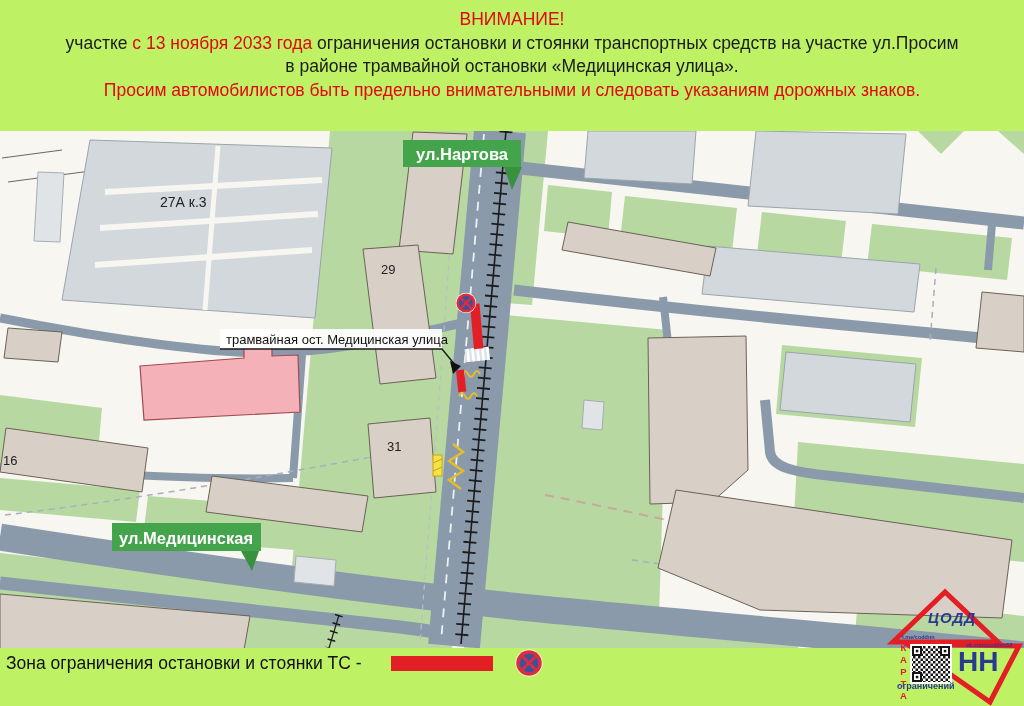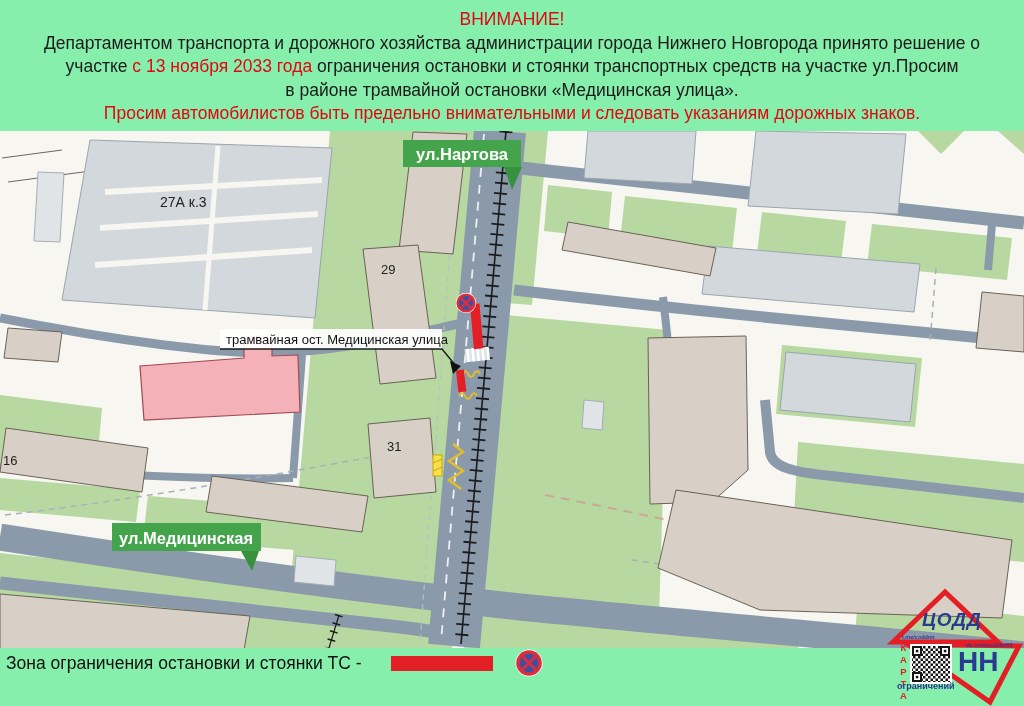--- a/index.html
+++ b/index.html
@@ -1,16 +1,16 @@
 <!DOCTYPE html>
 <html><head>
 <meta charset="utf-8">
 <style>
   html,body{margin:0;padding:0;background:#fff;}
-  .page{position:relative;width:1024px;height:706px;background:#86efac;overflow:hidden;
+  .page{position:relative;width:1024px;height:706px;background:#bef264;overflow:hidden;
         font-family:"Liberation Sans",sans-serif;}
   
   .header{position:absolute;top:0;left:0;width:1024px;padding-top:8px;text-align:center;
           font-size:17.5px;line-height:23.5px;color:#1b1b1b;z-index:5;}
   .header p{margin:0;}
   .red{color:#e30613;}
   
   #map{position:absolute;top:131px;left:0;z-index:1;}
   .g{fill:#b7d8a0;}
   .road{stroke:#8a9aab;fill:none;}
@@ -23,37 +23,36 @@
   .badge-txt{font:bold 16.5px "Liberation Sans",sans-serif;fill:#fff;}
   .tram-lbl{font:13px "Liberation Sans",sans-serif;fill:#111;}
   
   .legend{position:absolute;left:6px;top:649px;display:flex;align-items:center;z-index:6;gap:13px;}
   .legend-text{font-size:17.5px;color:#111;}
   .legend-bar{width:102px;height:15px;background:#e31f26;margin-left:16px;}
   .legend-sign{margin-left:9px;}
   
   .logo{position:absolute;left:878px;top:586px;width:150px;height:120px;z-index:7;}
   .logo>div{position:absolute;white-space:nowrap;}
-  .logo-codd{left:50%;top:23px;transform:translateX(-52%);font-size:19px;font-weight:bold;
+  .logo-codd{left:50%;top:23px;transform:translateX(-52%);font-size:15px;font-weight:bold;
              font-style:italic;color:#2b3a91;letter-spacing:1px;}
   .logo-nn{left:80px;top:60px;font-size:28px;font-weight:bold;color:#2b3a91;}
   .logo-karta{left:20px;top:56px;height:46px;writing-mode:vertical-rl;text-orientation:upright;
               font-size:9.5px;font-weight:bold;color:#e31e24;letter-spacing:1px;line-height:10px;}
   .logo-ogr{left:19px;top:95px;font-size:9px;font-weight:bold;color:#2b3a91;}
   .logo-tg{left:24px;top:48px;font-size:5.5px;font-weight:bold;color:#2b3a91;}
   .logo-vk{left:88px;top:56px;font-size:5.5px;font-weight:bold;color:#2b3a91;}
 </style>
 </head>
 <body>
 
 <div class="page">
 
   <div class="header">
     <p class="red">ВНИМАНИЕ!</p>
-    <p>Департаментом транспорта и дорожного хозяйства администрации города Нижнего Новгорода принято решение о</p>
     <p><span>участке </span><span class="red">с 13 ноября 2033 года</span><span> ограничения остановки и стоянки транспортных средств на участке ул.Просим</span></p>
     <p>в районе трамвайной остановки «Медицинская улица».</p>
     <p class="red">Просим автомобилистов быть предельно внимательными и следовать указаниям дорожных знаков.</p>
   </div>
 
   <svg id="map" width="1024" height="517" viewBox="0 131 1024 517">
 
     <rect x="0" y="131" width="1024" height="517" fill="#f7f6f1"></rect>
 
     <g>

